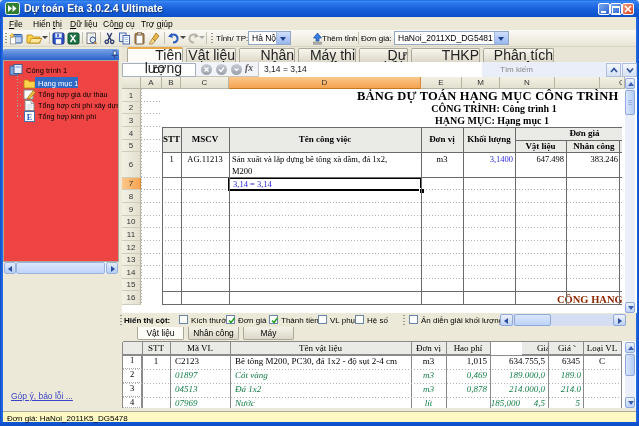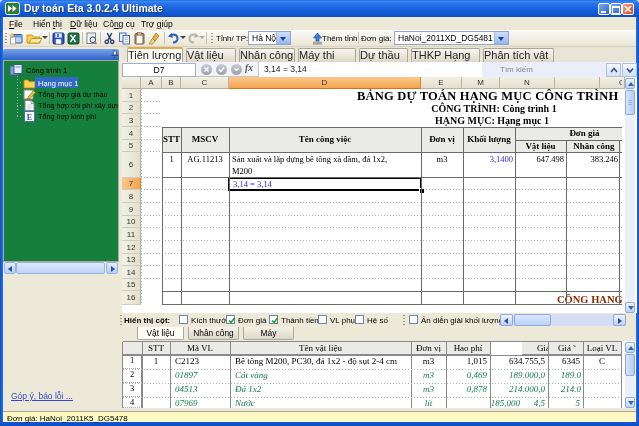--- a/index.html
+++ b/index.html
@@ -21,25 +21,25 @@
   
   #toolbar{left:3px;top:30px;width:633px;height:17px;background:linear-gradient(180deg,#fbfaf6,#e9e5d6);border-bottom:1px solid #d8d4c4;box-sizing:border-box;}
   .sep{position:absolute;top:2px;width:1px;height:12px;background:#c6c2b2;}
   .grip{position:absolute;top:3px;width:2px;height:10px;background:repeating-linear-gradient(180deg,#9a958a 0 1px,transparent 1px 3px);}
   .tlabel{position:absolute;top:4px;font-size:8px;color:#000;}
   .combo{position:absolute;top:1px;height:14px;background:#fff;border:1px solid #91a7c4;box-sizing:border-box;font-size:8.5px;}
   .combo .ctext{position:absolute;left:3px;top:1px;white-space:nowrap;}
   .cbtn{position:absolute;right:0;top:0;width:13px;height:12px;background:linear-gradient(180deg,#cfdffc,#98b6ef);border-left:1px solid #a0b6dc;color:#1b3f93;font-size:8px;text-align:center;line-height:12px;}
   
   #tabstrip{left:122px;top:47px;width:514px;height:15px;background:#e9e5d6;}
-  .tab{position:absolute;top:1px;height:14px;background:linear-gradient(180deg,#f8f6ee,#dcd8c8);border:1px solid #aca899;border-bottom:none;border-radius:2px 2px 0 0;box-sizing:border-box;font-size:11px;text-align:left;color:#222;}
+  .tab{position:absolute;top:1px;height:14px;background:linear-gradient(180deg,#f8f6ee,#dcd8c8);border:1px solid #aca899;border-bottom:none;border-radius:2px 2px 0 0;box-sizing:border-box;font-size:14px;text-align:right;color:#222;}
   .tab.active{background:#fdfcf7;border-top:2px solid #e8a948;height:15px;top:0px;z-index:2;}
   
   #lpanel-cap{left:3px;top:49px;width:116px;height:11px;background:linear-gradient(180deg,#7aa4e8,#2a62c8);border-radius:2px 2px 0 0;}
-  #tree{left:3px;top:60px;width:116px;height:202px;background:#15803d;border:1px solid #aca899;box-sizing:border-box;overflow:hidden;}
+  #tree{left:3px;top:60px;width:116px;height:202px;background:#ef4444;border:1px solid #aca899;box-sizing:border-box;overflow:hidden;}
   .titem{position:absolute;font-size:7.5px;color:#000;white-space:nowrap;}
   #lscroll{left:4px;top:262px;width:114px;height:12px;background:#f0f4fb;}
   #gopy{left:11px;top:391px;font-size:8.5px;color:#3b43c8;text-decoration:underline;}
   
   #fbar{left:122px;top:62px;width:514px;height:15px;background:#f2f4f9;border-bottom:1px solid #c8c5b8;box-sizing:border-box;}
   
   #grid{left:122px;top:77px;width:515px;height:236px;background:#fff;overflow:hidden;}
   .colhdr{position:absolute;top:0;height:12px;background:linear-gradient(180deg,#f3f1e4,#e2dfce);border-right:1px solid #b8b4a4;border-bottom:1px solid #b8b4a4;box-sizing:border-box;font-size:8px;color:#333;text-align:center;line-height:12px;}
   .rowhdr{position:absolute;left:0;width:19px;background:linear-gradient(90deg,#f3f1e4,#e2dfce);border-right:1px solid #b8b4a4;border-bottom:1px solid #cfccbc;box-sizing:border-box;font-size:8px;color:#333;text-align:center;}
   .serif{font-family:"Liberation Serif",serif;}

